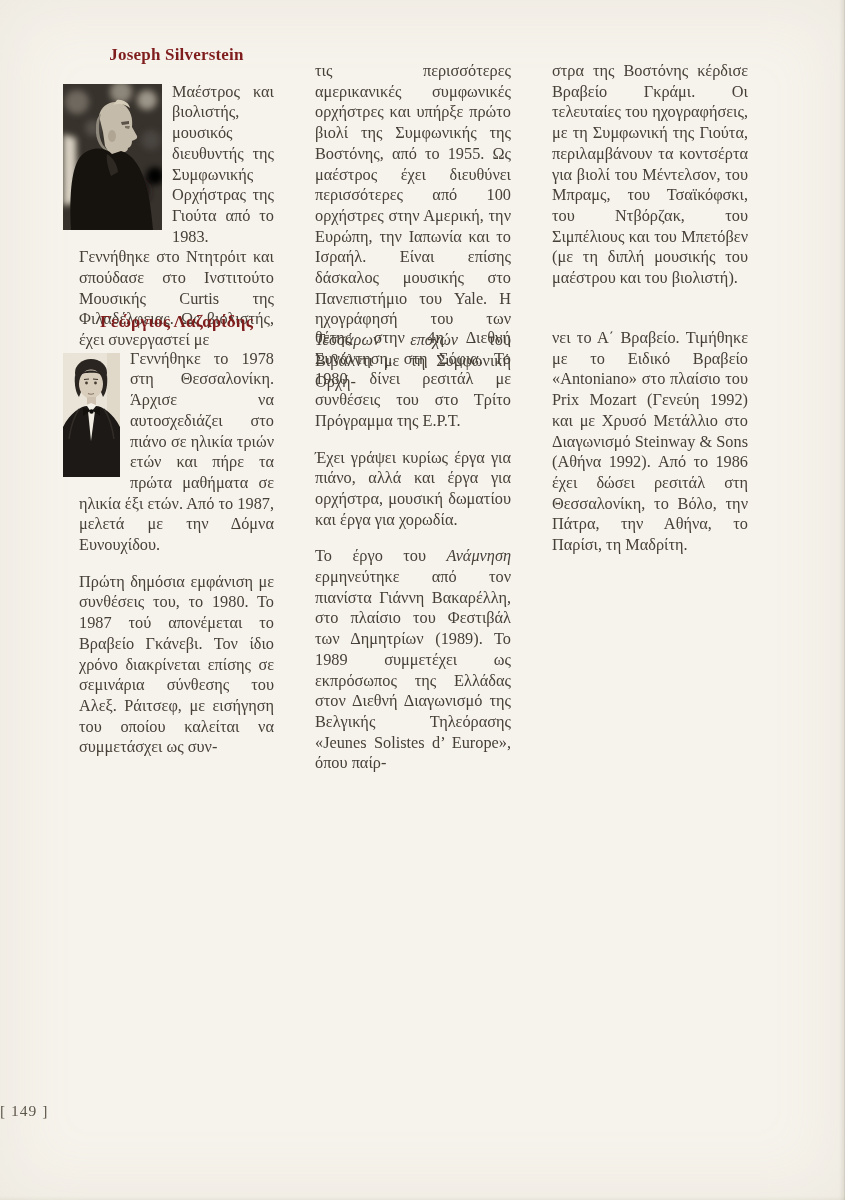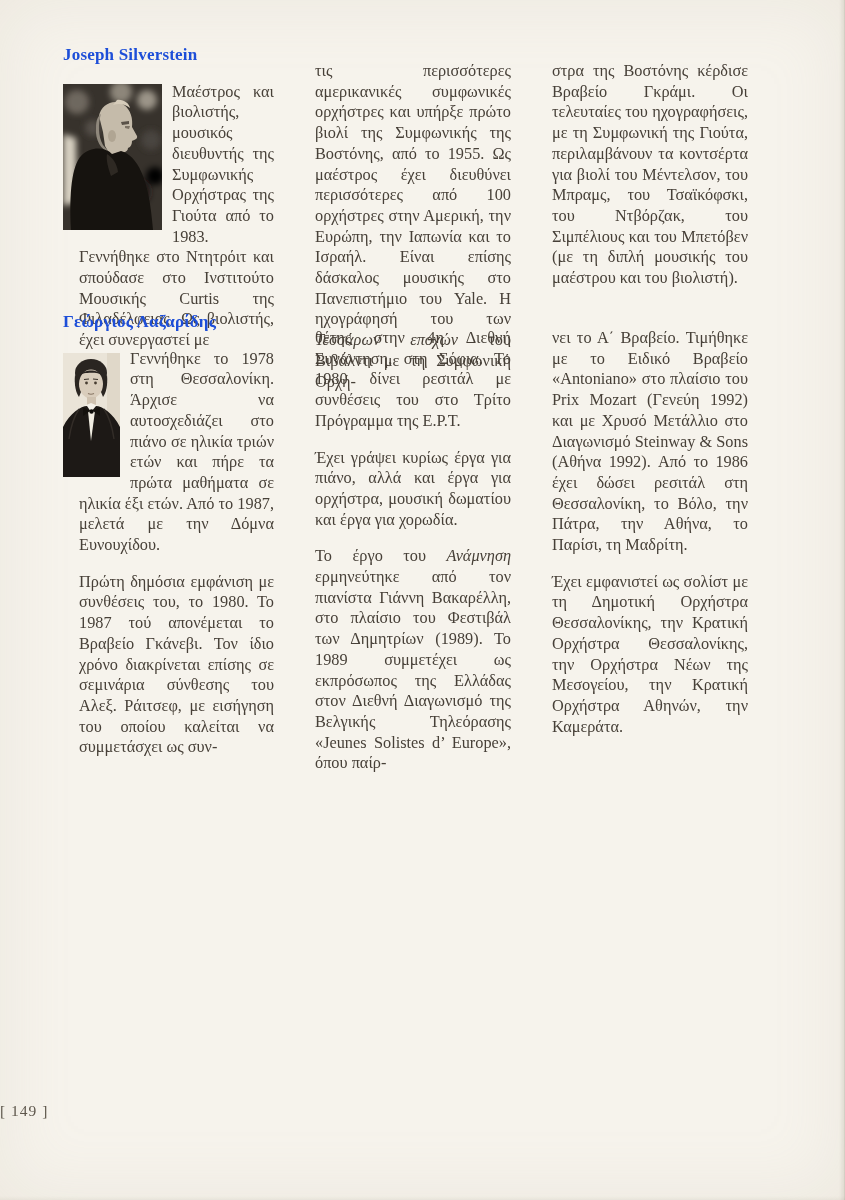--- a/index.html
+++ b/index.html
@@ -31,23 +31,24 @@
     display: grid;
     grid-template-columns: 227px 228px 228px;
     column-gap: 9px;
   }
   .section.first { height: 267px; }
   .col { min-width: 0; }
   .bio-heading {
     font-weight: 700;
     font-size: 17px;
     line-height: 20.7px;
-    color: #1d4ed8;
+    color: #7f1d1d;
     letter-spacing: 0.2px;
     margin: 0 0 11px 0;
+    text-align: center;
   }
   .bio-text, .bio-body {
     font-size: 16.3px;
     line-height: 20.7px;
     color: #474038;
     text-align: justify;
   }
   .bio-text p { margin: 16px; }
   .it { font-style: italic; }
   .photo-frame {
@@ -161,21 +162,20 @@
       </div>
 
       <div class="col bio-text">
         <p>θέτης στην 4η Διεθνή Συνάντηση, στη Σόφια. Το 1980 δίνει ρεσιτάλ με συνθέσεις του στο Τρίτο Πρόγραμμα της Ε.Ρ.Τ.</p>
         <p>Έχει γράψει κυρίως έργα για πιάνο, αλλά και έργα για ορχήστρα, μουσική δωματίου και έργα για χορωδία.</p>
         <p><span>Το έργο του </span><span class="it">Ανάμνηση</span><span> ερμηνεύτηκε από τον πιανίστα Γιάννη Βακαρέλλη, στο πλαίσιο του Φεστιβάλ των Δημητρίων (1989). Το 1989 συμμετέχει ως εκπρόσωπος της Ελλάδας στον Διεθνή Διαγωνισμό της Βελγικής Τηλεόρασης «Jeunes Solistes d’ Europe», όπου παίρ-</span></p>
       </div>
 
       <div class="col bio-text">
         <p>νει το Α΄ Βραβείο. Τιμήθηκε με το Ειδικό Βραβείο «Antoniano» στο πλαίσιο του Prix Mozart (Γενεύη 1992) και με Χρυσό Μετάλλιο στο Διαγωνισμό Steinway &amp; Sons (Αθήνα 1992). Από το 1986 έχει δώσει ρεσιτάλ στη Θεσσαλονίκη, το Βόλο, την Πάτρα, την Αθήνα, το Παρίσι, τη Μαδρίτη.</p>
-        <p>Έχει εμφανιστεί ως σολίστ με τη Δημοτική Ορχήστρα Θεσσαλονίκης, την Κρατική Ορχήστρα Θεσσαλονίκης, την Ορχήστρα Νέων της Μεσογείου, την Κρατική Ορχήστρα Αθηνών, την Καμεράτα.</p>
       </div>
     </div>
 
   </div>
 
   <div class="page-number">[ 149 ]</div>
 
   <div class="page-edge-right"></div>
   <div class="page-edge-bottom"></div>
 </div>

